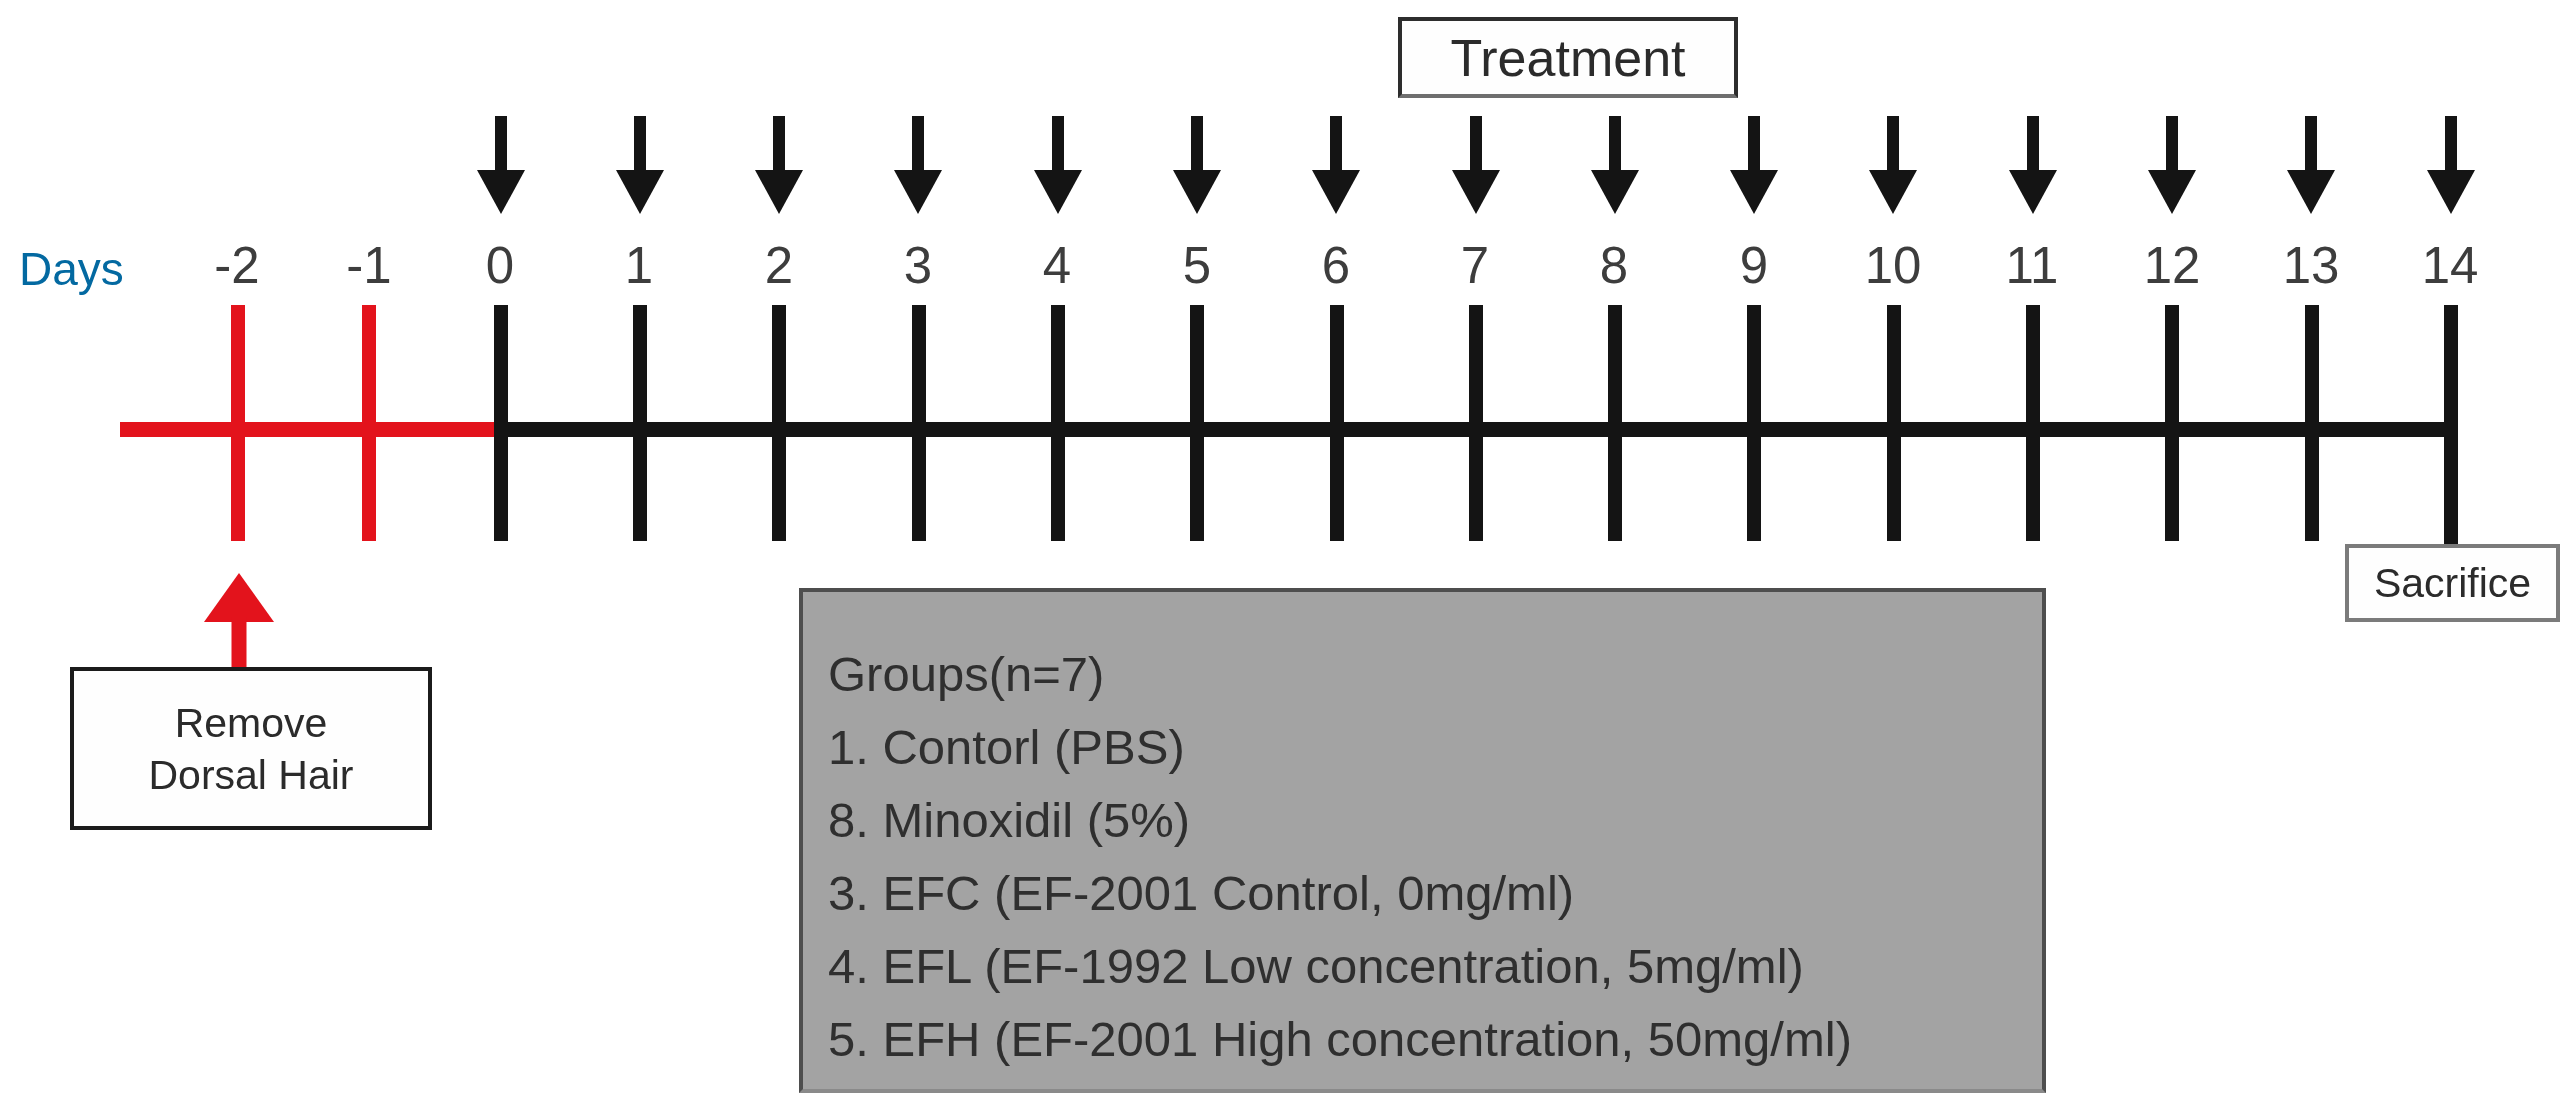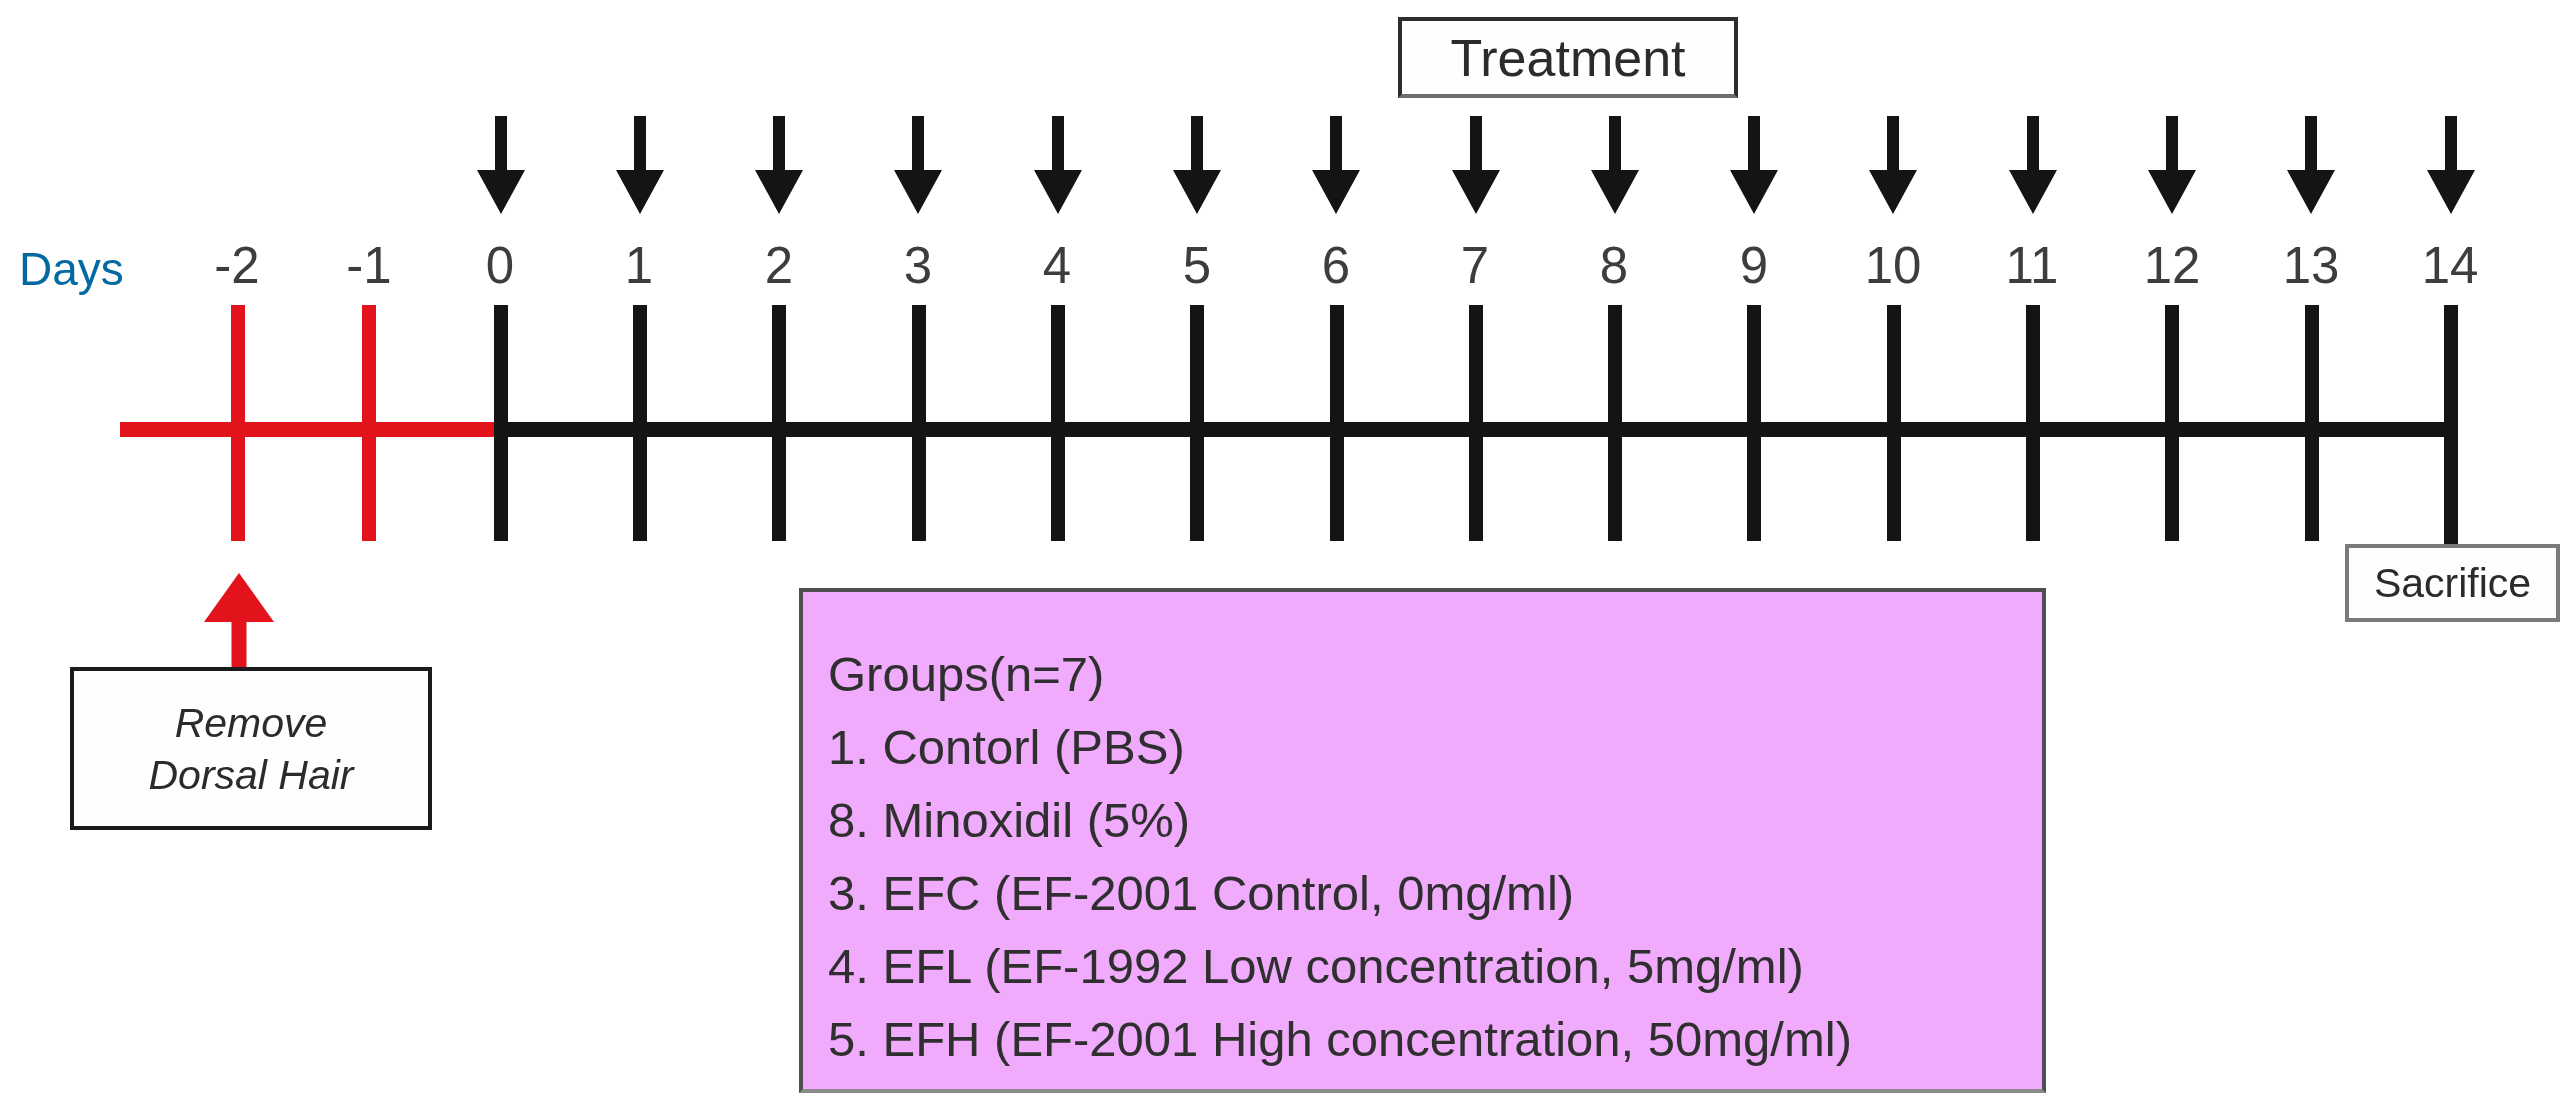--- a/index.html
+++ b/index.html
@@ -33,32 +33,31 @@
     border-bottom-color: #6e6e6e;
     font-size: 52px;
     margin-left: 15px;
   }
   #remove-box {
     left: 70px; top: 667px; width: 362px; height: 163px;
     border: 4px solid #1b1b1b;
     font-size: 41px;
     line-height: 52px;
     flex-direction: column;
-    font-style: italic;
   }
   #sacrifice-box {
     left: 2345px; top: 544px; width: 215px; height: 78px;
     border: 4.7px solid var(--graybrd);
     font-size: 41px;
   }
   #groups-box {
     left: 799px; top: 588px; width: 1247px; height: 505px;
     border: 4px solid #4e4e4e;
     border-bottom-color: #8a8a8a;
-    background: #f0abfc;
+    background: #a3a3a3;
     box-sizing: border-box;
     color: #2f2f2f;
     font-size: 49px;
     line-height: 73px;
     padding: 46px 16px 0 25px;
     text-align: left;
     position: absolute;
   }
 
   

